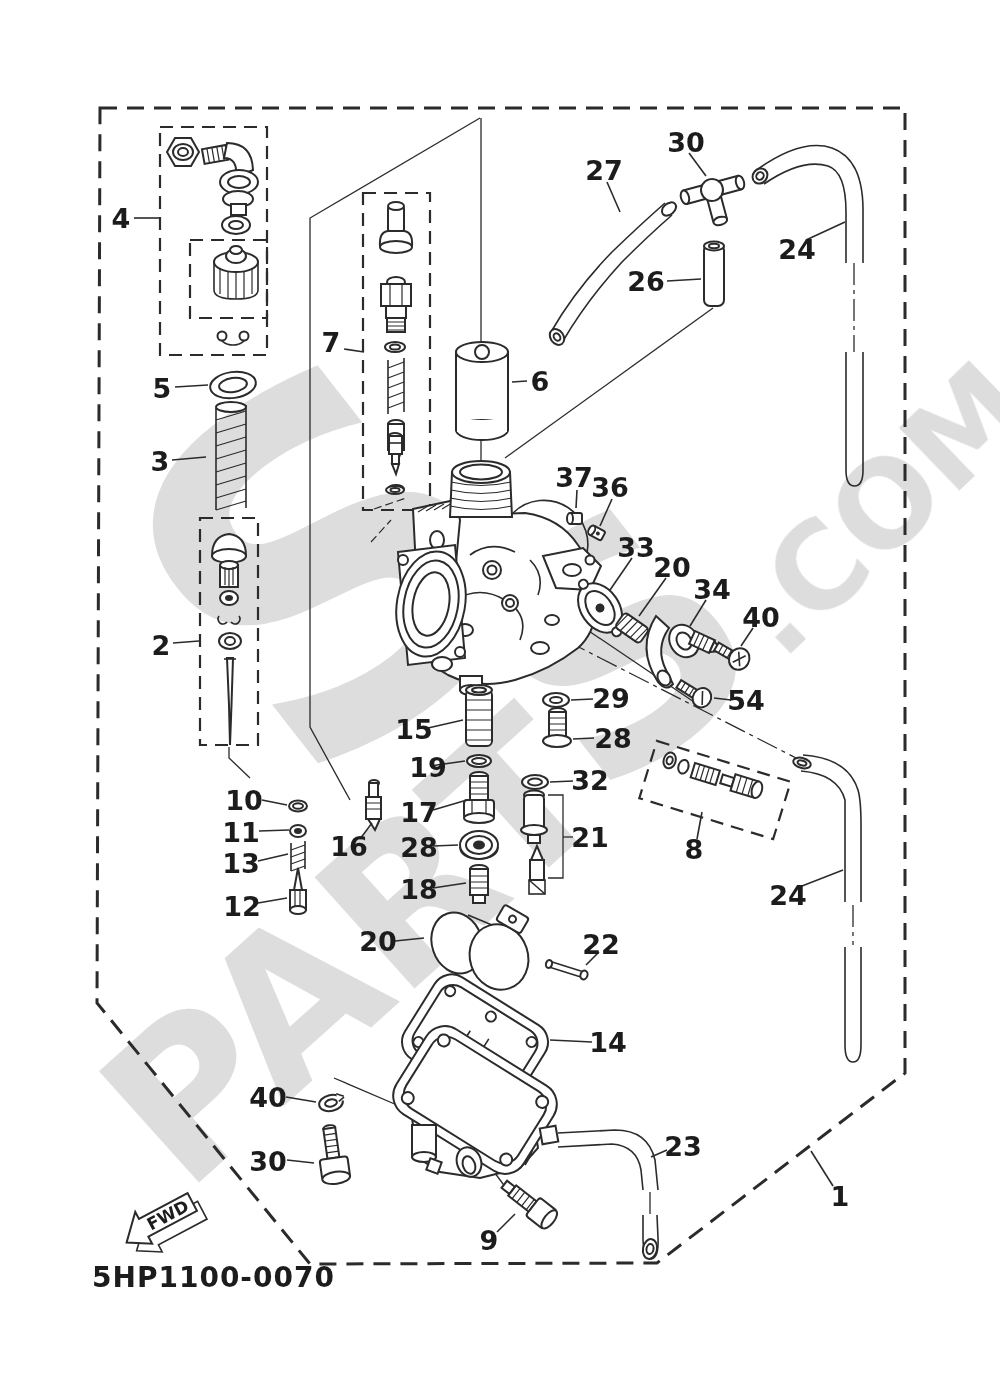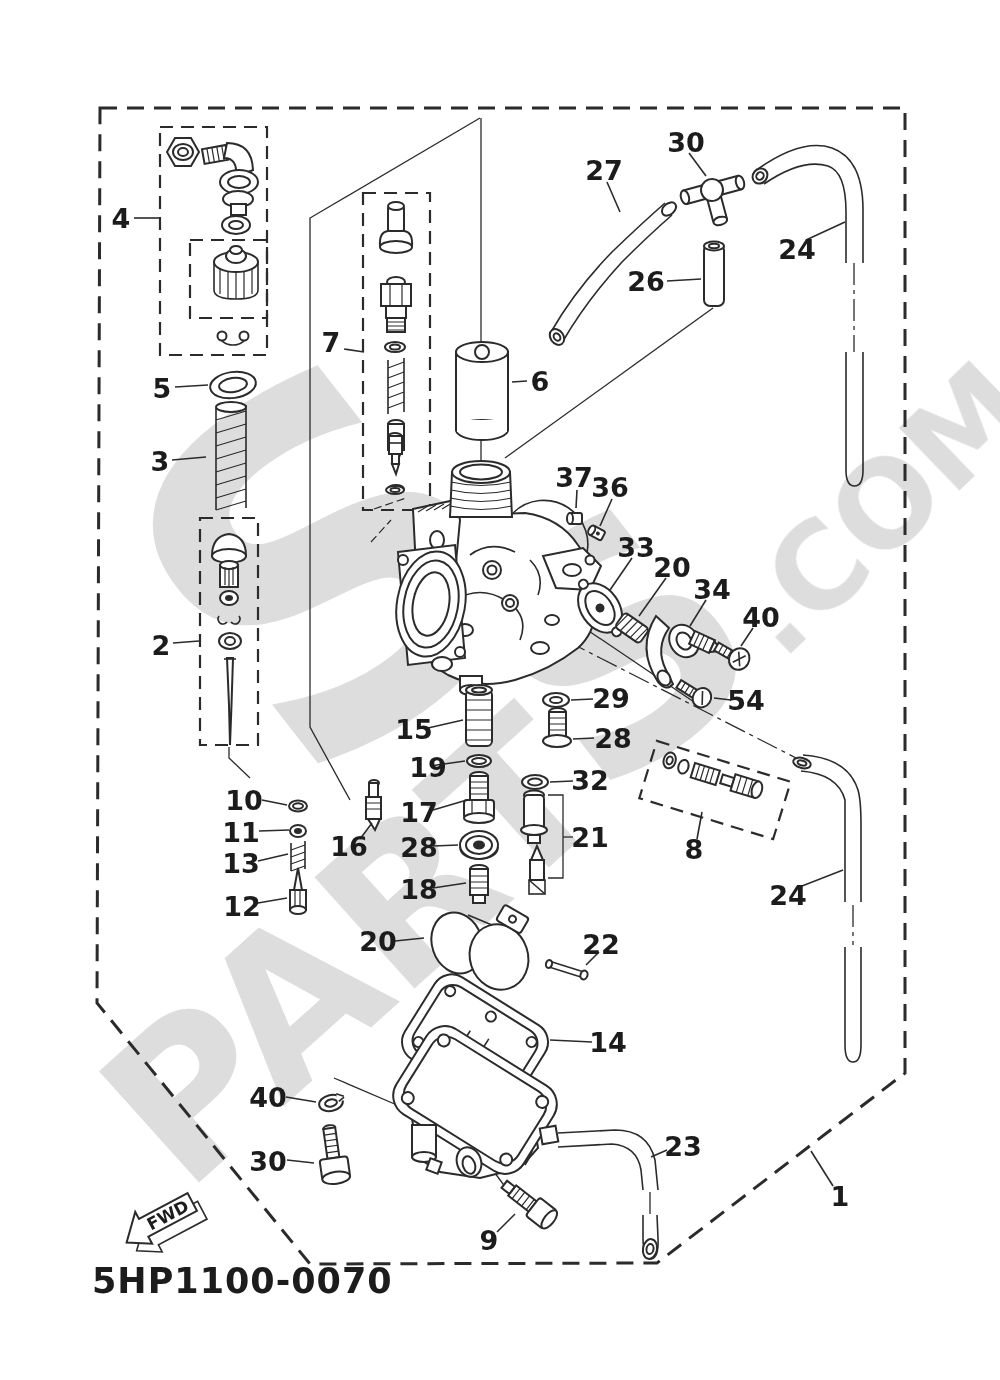--- a/index.html
+++ b/index.html
@@ -1,21 +1,21 @@
 <!DOCTYPE html>
 <html><head>
 <meta charset="utf-8">
 <style>
   html,body{margin:0;padding:0;background:#fff;}
   #stage{position:relative;width:1000px;height:1380px;background:#fff;overflow:hidden;
          font-family:"DejaVu Sans","Liberation Sans",sans-serif;}
   #art{position:absolute;left:0;top:0;}
   .lbl{position:absolute;transform:translate(-50%,-50%);font-weight:bold;font-size:27px;
        color:#1c1c1c;letter-spacing:0;line-height:1;white-space:nowrap;}
-  .code{position:absolute;left:92px;top:1261px;font-weight:bold;font-size:35px;color:#1c1c1c;
+  .code{position:absolute;left:92px;top:1261px;font-weight:bold;font-size:28px;color:#1c1c1c;
         letter-spacing:1px;}
   
   .p{fill:#fff;stroke:#2b2b2b;stroke-width:2;}
   .ln{fill:none;stroke:#2b2b2b;stroke-width:1.6;}
   .thin{fill:none;stroke:#2b2b2b;stroke-width:1.3;}
   .dashbox{fill:none;stroke:#2b2b2b;stroke-width:2.2;stroke-dasharray:13 8;}
   .border{fill:none;stroke:#2b2b2b;stroke-width:3;stroke-dasharray:17 10;}
   .dd{fill:none;stroke:#2b2b2b;stroke-width:1.3;stroke-dasharray:22 5 4 5;}
   .hatch{fill:none;stroke:#2b2b2b;stroke-width:1.2;}
   .wm{fill:#dcdcdc;font-weight:bold;font-family:"DejaVu Sans","Liberation Sans",sans-serif;}

